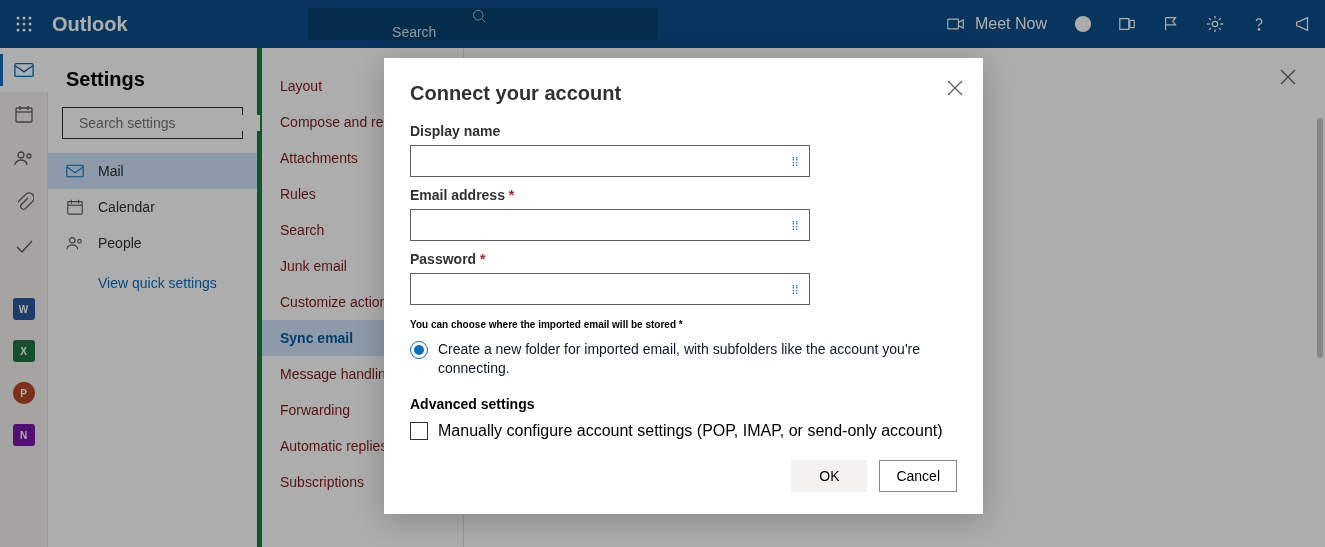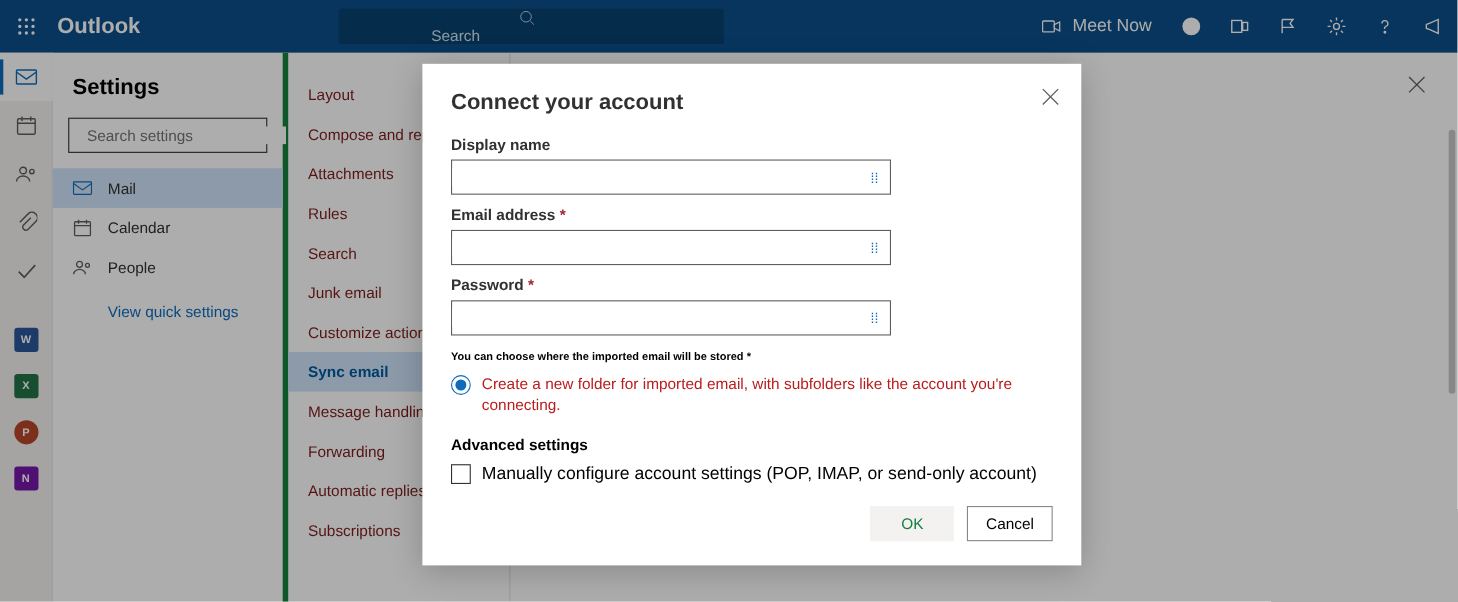--- a/index.html
+++ b/index.html
@@ -64,27 +64,27 @@
   .fld-label { font-size: 14px; font-weight: 600; color: #323130; margin-top: 10px; margin-bottom: 6px; }
   .fld-label .req { color: #a4262c; }
   .textbox { width: 400px; height: 32px; border: 1px solid #605e5c; display: flex; align-items: center; }
   .textbox input { flex: 1; border: none; outline: none; padding: 0 8px; font-size: 14px; }
   .textbox .chip { width: 28px; display: flex; justify-content: center; color: #0f6cbd; font-size: 13px; }
   .helper { font-size: 10px; font-weight: 600; margin-top: 14px; }
   .radio-row { display: flex; align-items: flex-start; margin-top: 10px; }
   .radio-row .dot { width: 18px; height: 18px; border: 1px solid #323130; border-radius: 50%; flex: none; margin-right: 10px; margin-top: 1px; display: flex; align-items: center; justify-content: center; cursor: pointer; }
   .radio-row.checked .dot { border-color: #0f6cbd; }
   .radio-row.checked .dot::after { content: ""; width: 10px; height: 10px; border-radius: 50%; background: #0f6cbd; }
-  .radio-row span { font-size: 14px; color: #b91c1c; line-height: 1.35; }
+  .radio-row span { font-size: 14px; color: #0f172a; line-height: 1.35; }
   .section { font-size: 14px; font-weight: 600; margin-top: 18px; }
   .check-row { display: flex; align-items: flex-start; margin-top: 10px; }
   .check-row .box { width: 18px; height: 18px; border: 1px solid #323130; flex: none; margin-right: 10px; cursor: pointer; }
   .dlg-buttons { display: flex; justify-content: flex-end; gap: 12px; margin-top: 20px; }
   .btn { min-width: 76px; height: 32px; border: 1px solid #8a8886; background: #fff; font-size: 14px; cursor: pointer; padding: 0 16px; }
-  .btn.primary-disabled { background: #f3f2f1; color: #15803d; border-color: #f3f2f1; cursor: default; }
+  .btn.primary-disabled { background: #f3f2f1; color: #000000; border-color: #f3f2f1; cursor: default; }
 </style>
 </head>
 <body>
 
 <div class="topbar">
   <div class="waffle">
     <svg viewBox="0 0 18 18">
       <circle cx="3" cy="3" r="1.5"></circle>
         <circle cx="9" cy="3" r="1.5"></circle>
         <circle cx="15" cy="3" r="1.5"></circle>

